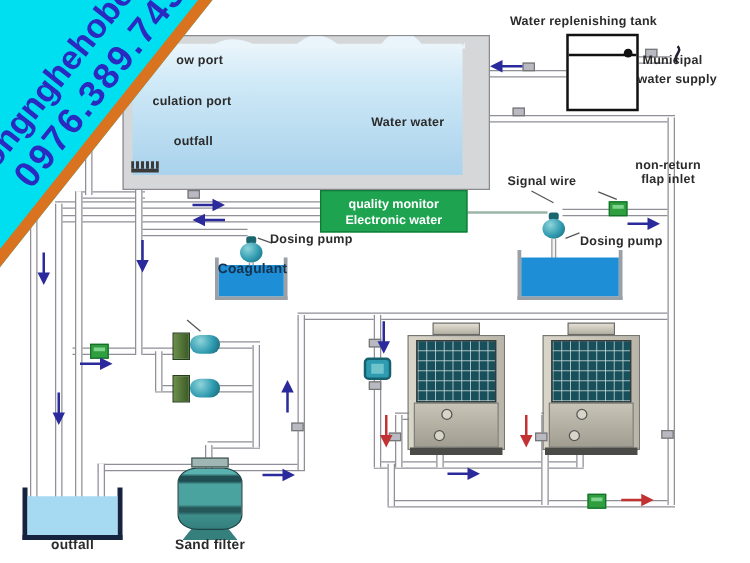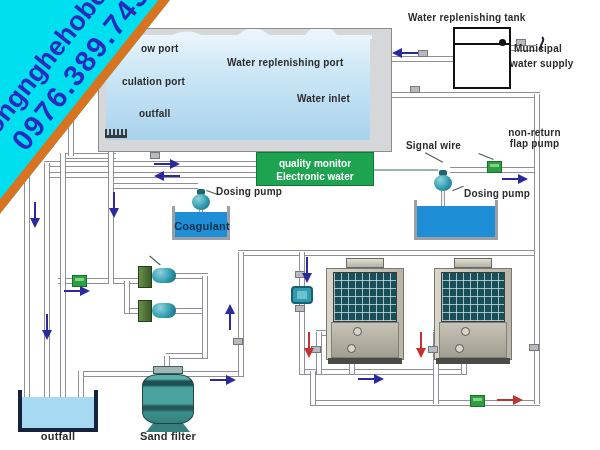--- a/index.html
+++ b/index.html
@@ -153,22 +153,21 @@
     <div class="pool-water">
       <svg width="266" height="10" style="position:absolute;top:-6px;left:0;">
         <path d="M0 9 Q 16 0 33 7 T 66 6 T 100 8 T 133 5 T 166 8 T 200 5 T 233 8 T 266 5 L266 10 L0 10 Z" fill="#eaf5fb"></path>
       </svg>
     </div>
   </div>
   <div class="grate"></div>
 
   <div class="lbl" style="left:141px;top:43px;">ow port</div>
   <div class="lbl" style="left:122px;top:76px;">culation port</div>
-  <div class="lbl" style="left:227px;top:57px;">Water replenishing port</div>
-  <div class="lbl" style="left:297px;top:93px;">Water inlet</div>
+  <div class="lbl" style="left:297px;top:93px;">Water water</div>
   <div class="lbl" style="left:139px;top:108px;">outfall</div>
 
   <div class="rtank">
     <div class="level"></div>
     <div class="dot"></div>
   </div>
   <div class="lbl" style="left:408px;top:12px;">Water replenishing tank</div>
   <div class="lbl" style="left:514px;top:43px;">Municipal</div>
   <div class="lbl" style="left:510px;top:58px;">water supply</div>
   <svg width="12" height="18" style="position:absolute;left:536px;top:36px;z-index:13;">
@@ -178,41 +177,41 @@
   <div class="monitor">
     <div>quality monitor</div>
     <div>Electronic water</div>
   </div>
   <div class="wire" style="left:374px;top:169px;width:64px;"></div>
   <div class="lbl" style="left:406px;top:140px;">Signal wire</div>
   <div class="callout" style="left:424px;top:157px;width:20px;transform:rotate(28deg);"></div>
 
   <div class="gvalve" style="left:487px;top:161px;"></div>
   <div class="lbl center" style="left:487px;top:127px;width:95px;">non-return</div>
-  <div class="lbl center" style="left:487px;top:138px;width:95px;">flap pump</div>
+  <div class="lbl center" style="left:487px;top:138px;width:95px;">flap inlet</div>
   <div class="callout" style="left:478px;top:156px;width:16px;transform:rotate(22deg);"></div>
 
   <div class="dcap" style="left:439px;top:170px;"></div>
   <div class="dpump" style="left:434px;top:175px;"></div>
   <div class="stem" style="left:441px;top:191px;height:26px;"></div>
   <div class="lbl" style="left:464px;top:188px;">Dosing pump</div>
   <div class="callout" style="left:452px;top:188px;width:12px;transform:rotate(-22deg);"></div>
   <div class="chemtank" style="left:414px;top:200px;width:84px;height:40px;">
     <div class="liquid"></div>
   </div>
 
   <div class="dcap" style="left:197px;top:189px;"></div>
   <div class="dpump" style="left:192px;top:194px;"></div>
   <div class="stem" style="left:199px;top:210px;height:20px;"></div>
   <div class="lbl" style="left:216px;top:186px;">Dosing pump</div>
   <div class="callout" style="left:206px;top:192px;width:12px;transform:rotate(20deg);"></div>
   <div class="chemtank" style="left:172px;top:206px;width:58px;height:34px;">
     <div class="liquid"></div>
   </div>
-  <div class="lbl center" style="left:166px;top:220px;width:72px;color:#14324e;font-size:11px;">Coagulant</div>
+  <div class="lbl center" style="left:166px;top:209px;width:72px;color:#14324e;font-size:11px;">Coagulant</div>
 
   <div class="callout" style="left:148px;top:260px;width:14px;transform:rotate(40deg);"></div>
   <div class="haircol" style="left:138px;top:266px;"></div>
   <div class="fpump" style="left:152px;top:268px;"></div>
   <div class="haircol" style="left:138px;top:300px;"></div>
   <div class="fpump" style="left:152px;top:303px;"></div>
 
   <div class="sensor"></div>
 
   <div class="hp" style="left:326px;top:258px;">

